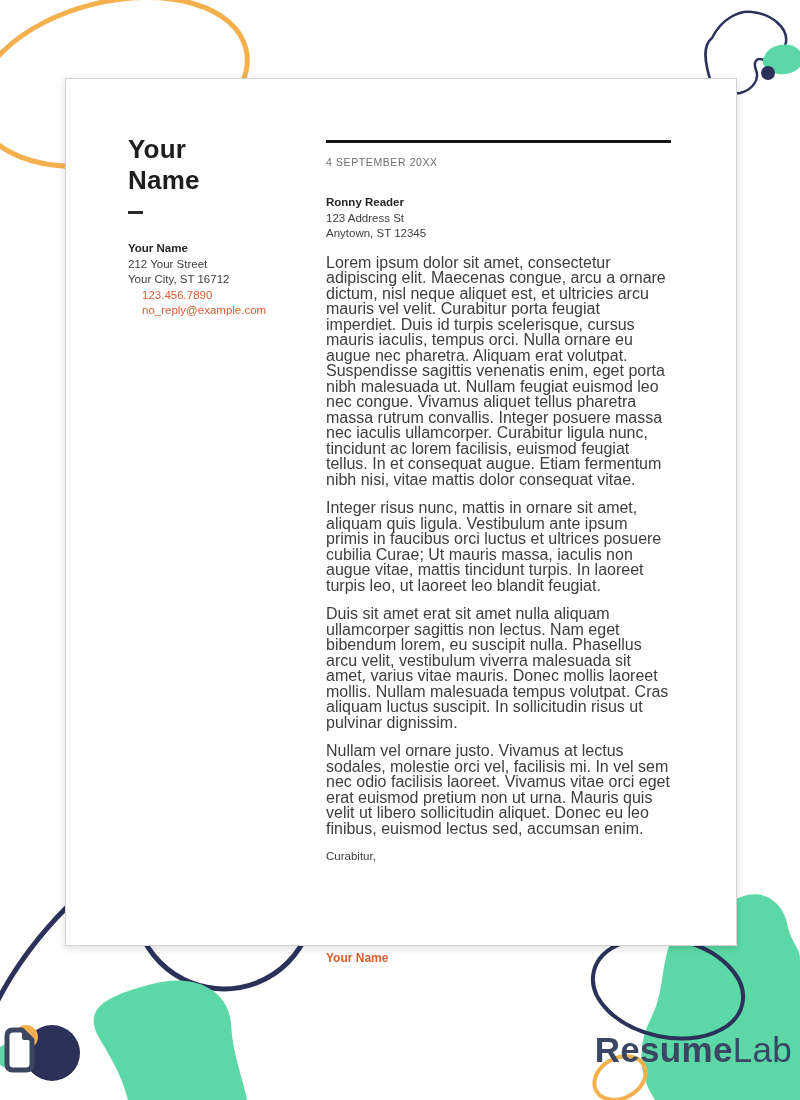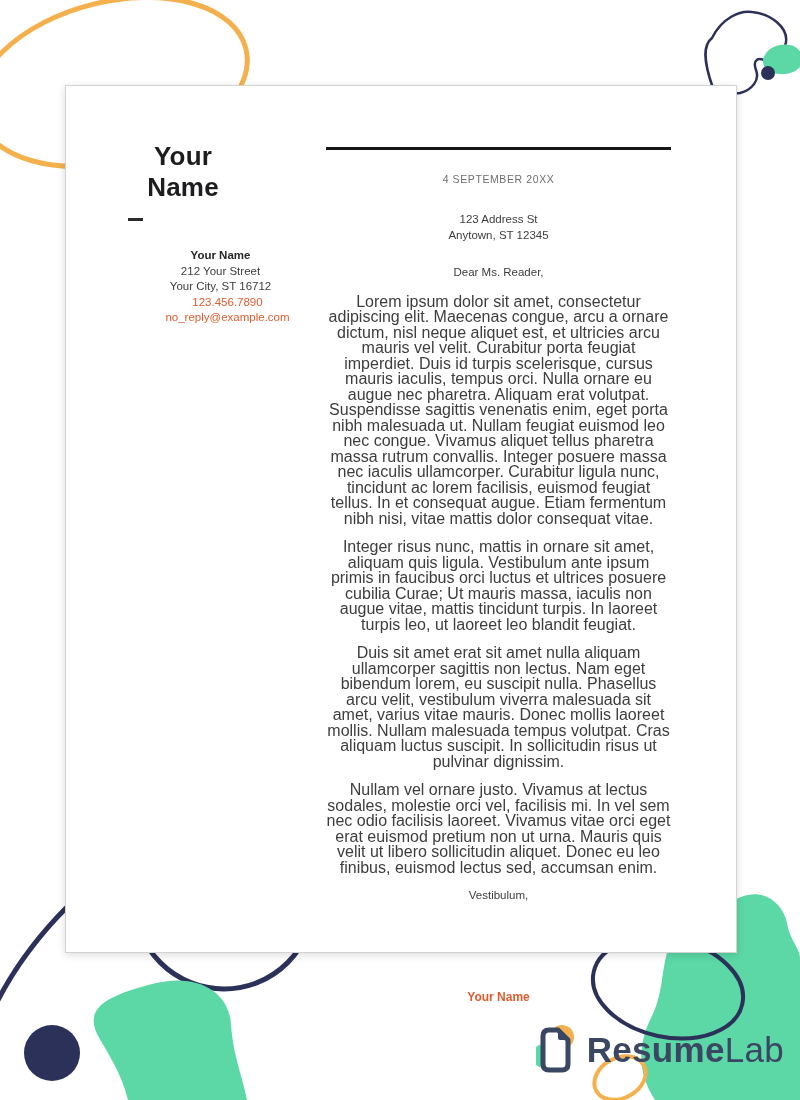--- a/index.html
+++ b/index.html
@@ -14,59 +14,58 @@
   body{
     position:relative;
     background:#ffffff;
     overflow:hidden;
     font-family:"Liberation Sans","DejaVu Sans",sans-serif;
   }
   
   .bg{position:absolute;inset:0;z-index:0;}
   
   .sheet{
-    position:absolute;left:65px;top:85px;width:672px;height:868px;
+    position:absolute;left:65px;top:78px;width:672px;height:868px;
     background:#ffffff;border:1px solid #d2d2d2;
     box-shadow:0 2px 8px rgba(0,0,0,.14);
     z-index:2;
-    text-align:center;
   }
   
   .side{position:absolute;left:62px;top:55px;width:185px;}
   .side .name{
     font-size:26px;font-weight:bold;color:#1d1d1f;line-height:1.2;
     width:110px;letter-spacing:.2px;
   }
   .side .job{
     margin-top:10px;font-size:17px;font-weight:bold;
     color:var(--accent-orange);white-space:nowrap;letter-spacing:.2px;
   }
   .side .dash{width:15px;height:3px;background:#2b2b2b;margin:15px 0 27px;}
   .side .contact{font-size:11.5px;line-height:15.5px;color:#3d3d3d;}
   .side .contact .c-name{font-weight:bold;color:#262626;}
   .side .contact .link{color:var(--accent-orange);margin-left:14px;}
   
   .main{position:absolute;left:260px;top:61px;width:345px;color:#3d3d3d;}
   .rule{height:3px;background:#161616;width:100%;}
   .date{
-    margin-top:23px;font-size:10.5px;letter-spacing:.6px;color:#6e6e6e;
+    margin-top:13px;font-size:10.5px;letter-spacing:.6px;color:#6e6e6e;
   }
   .recipient{margin-top:27px;font-size:11.5px;line-height:15.5px;}
   .recipient .r-name{font-weight:bold;color:#262626;}
   .salutation{margin-top:22px;font-size:11.5px;line-height:15.5px;}
   .main p{margin-top:13px;font-size:16px;line-height:15.5px;}
   .closing{margin-top:13px;font-size:11.5px;line-height:15.5px;}
   .signature{
     margin-top:86px;font-size:12px;font-weight:bold;
     color:var(--accent-orange);
   }
   
   .brand{
-    position:absolute;left:0;right:16px;top:1022px;height:56px;
-    display:flex;align-items:center;justify-content:flex-end;gap:11px;
+    position:absolute;left:0;right:8px;top:1022px;height:56px;
+    display:flex;align-items:center;justify-content:space-between;gap:11px;
     z-index:2;
   }
   .brand .word{font-size:35px;color:var(--logo-navy);letter-spacing:.3px;}
   .brand .word .b{font-weight:bold;}
   .brand .word .l{font-weight:normal;}
 </style>
 </head>
 <body>
 
 <svg class="bg" width="800" height="1100" viewBox="0 0 800 1100" aria-hidden="true">
@@ -113,32 +112,32 @@
       <div class="link">123.456.7890</div>
       <div class="link">no_reply@example.com</div>
     </div>
   </div>
 
   <div class="main">
     <div class="rule"></div>
     <div class="date">4 SEPTEMBER 20XX</div>
 
     <div class="recipient">
+      <div class="r-name">Ronny Reader</div>
       <div>123 Address St</div>
       <div>Anytown, ST 12345</div>
     </div>
 
-    <div class="salutation">Dear Ms. Reader,</div>
 
     <p>Lorem ipsum dolor sit amet, consectetur adipiscing elit. Maecenas congue, arcu a ornare dictum, nisl neque aliquet est, et ultricies arcu mauris vel velit. Curabitur porta feugiat imperdiet. Duis id turpis scelerisque, cursus mauris iaculis, tempus orci. Nulla ornare eu augue nec pharetra. Aliquam erat volutpat. Suspendisse sagittis venenatis enim, eget porta nibh malesuada ut. Nullam feugiat euismod leo nec congue. Vivamus aliquet tellus pharetra massa rutrum convallis. Integer posuere massa nec iaculis ullamcorper. Curabitur ligula nunc, tincidunt ac lorem facilisis, euismod feugiat tellus. In et consequat augue. Etiam fermentum nibh nisi, vitae mattis dolor consequat vitae.</p>
     <p>Integer risus nunc, mattis in ornare sit amet, aliquam quis ligula. Vestibulum ante ipsum primis in faucibus orci luctus et ultrices posuere cubilia Curae; Ut mauris massa, iaculis non augue vitae, mattis tincidunt turpis. In laoreet turpis leo, ut laoreet leo blandit feugiat.</p>
     <p>Duis sit amet erat sit amet nulla aliquam ullamcorper sagittis non lectus. Nam eget bibendum lorem, eu suscipit nulla. Phasellus arcu velit, vestibulum viverra malesuada sit amet, varius vitae mauris. Donec mollis laoreet mollis. Nullam malesuada tempus volutpat. Cras aliquam luctus suscipit. In sollicitudin risus ut pulvinar dignissim.</p>
     <p>Nullam vel ornare justo. Vivamus at lectus sodales, molestie orci vel, facilisis mi. In vel sem nec odio facilisis laoreet. Vivamus vitae orci eget erat euismod pretium non ut urna. Mauris quis velit ut libero sollicitudin aliquet. Donec eu leo finibus, euismod lectus sed, accumsan enim.</p>
 
-    <div class="closing">Vestibulum,</div>
+    <div class="closing">Curabitur,</div>
     <div class="signature">Your Name</div>
   </div>
 </div>
 
 <div class="brand">
   <svg width="40" height="50" viewBox="0 0 40 50" aria-hidden="true">
     <circle cx="26" cy="12" r="12" fill="var(--yellow)"></circle>
     <circle cx="8" cy="31" r="12" fill="var(--teal)"></circle>
     <path d="M 13 5 H 22 L 32 15 V 39 Q 32 45 26 45 H 13 Q 7 45 7 39 V 11 Q 7 5 13 5 Z" fill="#ffffff" stroke="var(--logo-navy)" stroke-width="5" stroke-linejoin="round"></path>
     <path d="M 22 5 L 32 15 H 24 Q 22 15 22 13 Z" fill="var(--logo-navy)"></path>

